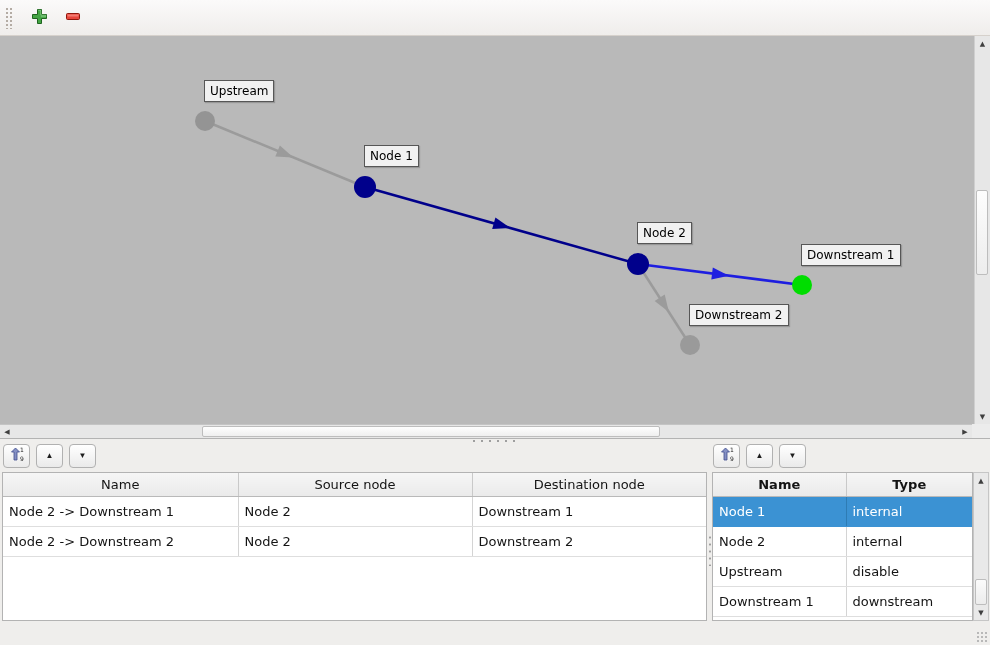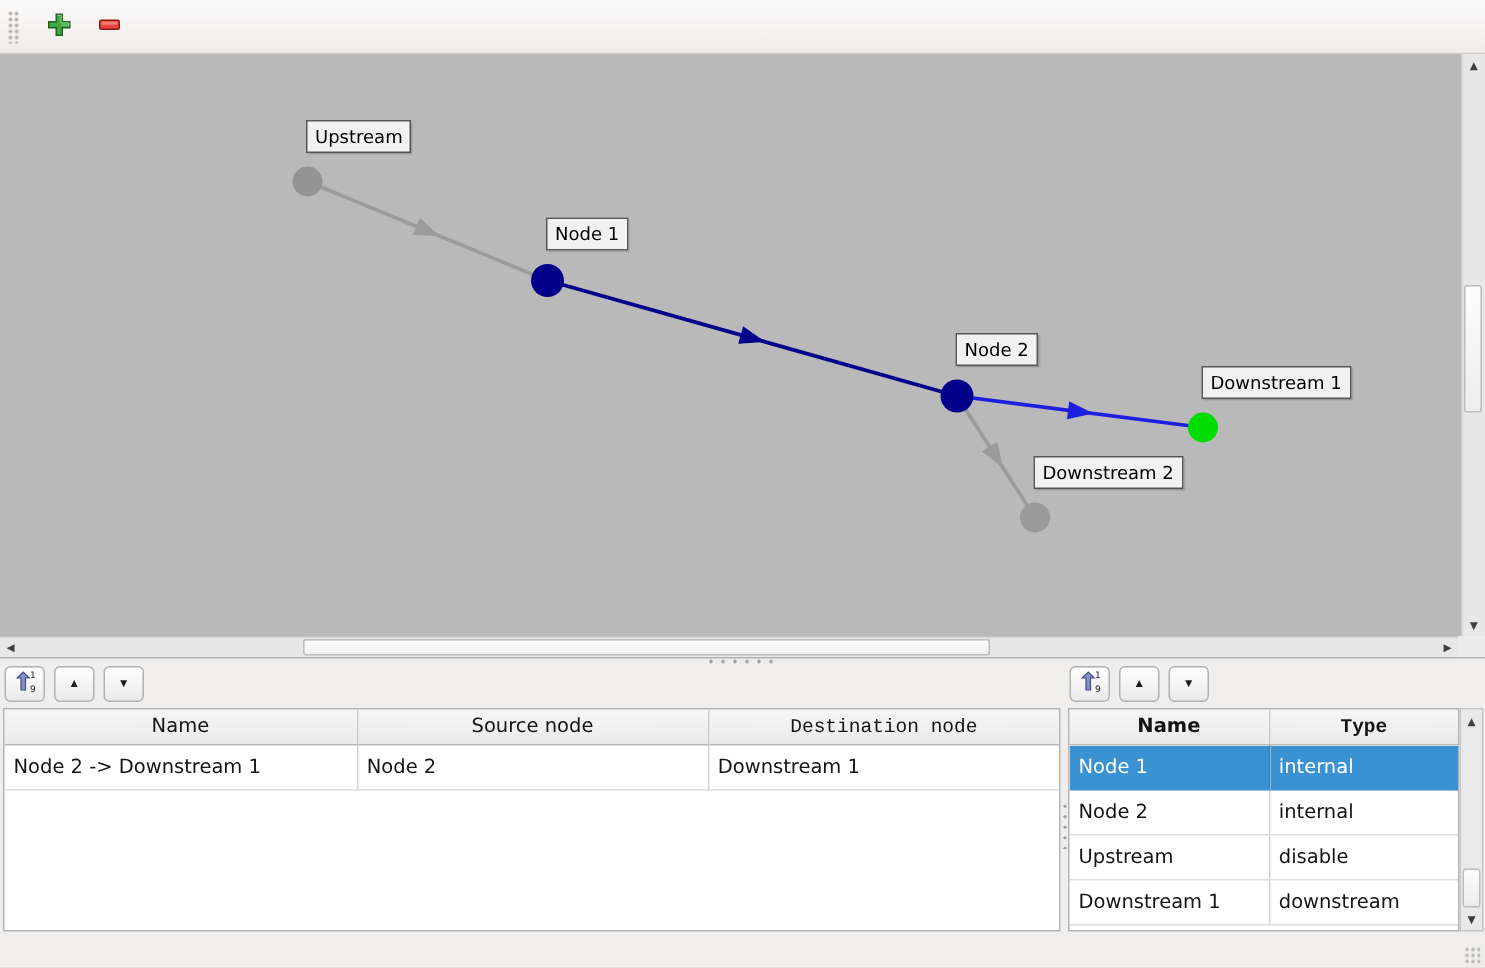--- a/index.html
+++ b/index.html
@@ -55,21 +55,21 @@
 
   
   .table-wrap{position:absolute;top:472px;background:#fff;border:1px solid #b3b3b3;
     box-sizing:border-box;overflow:hidden;}
   .table-wrap.left{left:2px;width:705px;height:149px;}
   .table-wrap.right{left:712px;width:261px;height:149px;}
   table{border-collapse:collapse;table-layout:fixed;font-size:13px;color:#141414;width:100%;}
   th{height:21px;font-weight:normal;background:linear-gradient(#f6f6f6,#eaeaea);
     border-bottom:1px solid #b9b9b9;border-right:1px solid #c9c9c9;text-align:center;
     overflow:hidden;white-space:nowrap;}
-  th:last-child{border-right:none;font-family:Liberation Mono, monospace;}
+  th:last-child{border-right:none;}
   #nodes-table th{font-weight:bold;}
   td{height:29px;border-right:1px solid #d4d4d4;border-bottom:1px solid #dedede;
     padding:0 0 0 6px;overflow:hidden;white-space:nowrap;}
   td:last-child{border-right:none;}
   tr.selected td{background:var(--selection,#3b92d3);color:#fff;border-right-color:#2e7cb4;border-bottom-color:var(--selection,#3b92d3);}
 
   .nodes-scroll{position:absolute;left:973px;top:472px;width:16px;height:149px;background:#e9e9e9;
     border:1px solid #c6c6c6;box-sizing:border-box;}
   .nodes-scroll .up{left:1px;top:1px;width:12px;height:13px;background:#e9e9e9;}
   .nodes-scroll .down{left:1px;bottom:1px;width:12px;height:13px;background:#e9e9e9;}
@@ -195,20 +195,25 @@
             <th>Source node</th>
             <th>Destination node</th>
           </tr>
         </thead>
         <tbody>
           <tr>
             <td>Node 2 -&gt; Downstream 1</td>
             <td>Node 2</td>
             <td>Downstream 1</td>
           </tr>
+          <tr>
+            <td>Node 2 -&gt; Downstream 2</td>
+            <td>Node 2</td>
+            <td>Downstream 2</td>
+          </tr>
         </tbody>
       </table>
   </div>
 
   <div class="vsplit-dots"></div>
 
   <div class="table-wrap right">
     <table id="nodes-table">
         <colgroup>
           <col style="width: 133px;">

